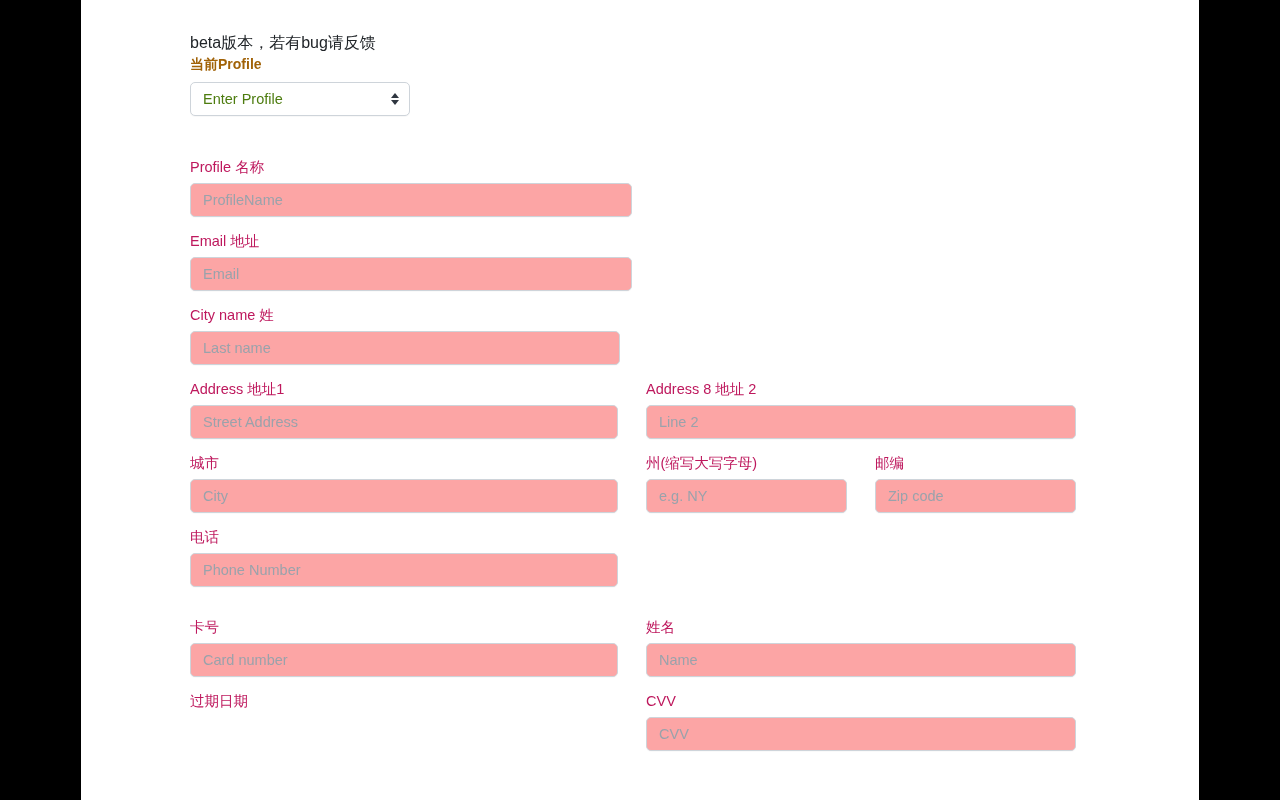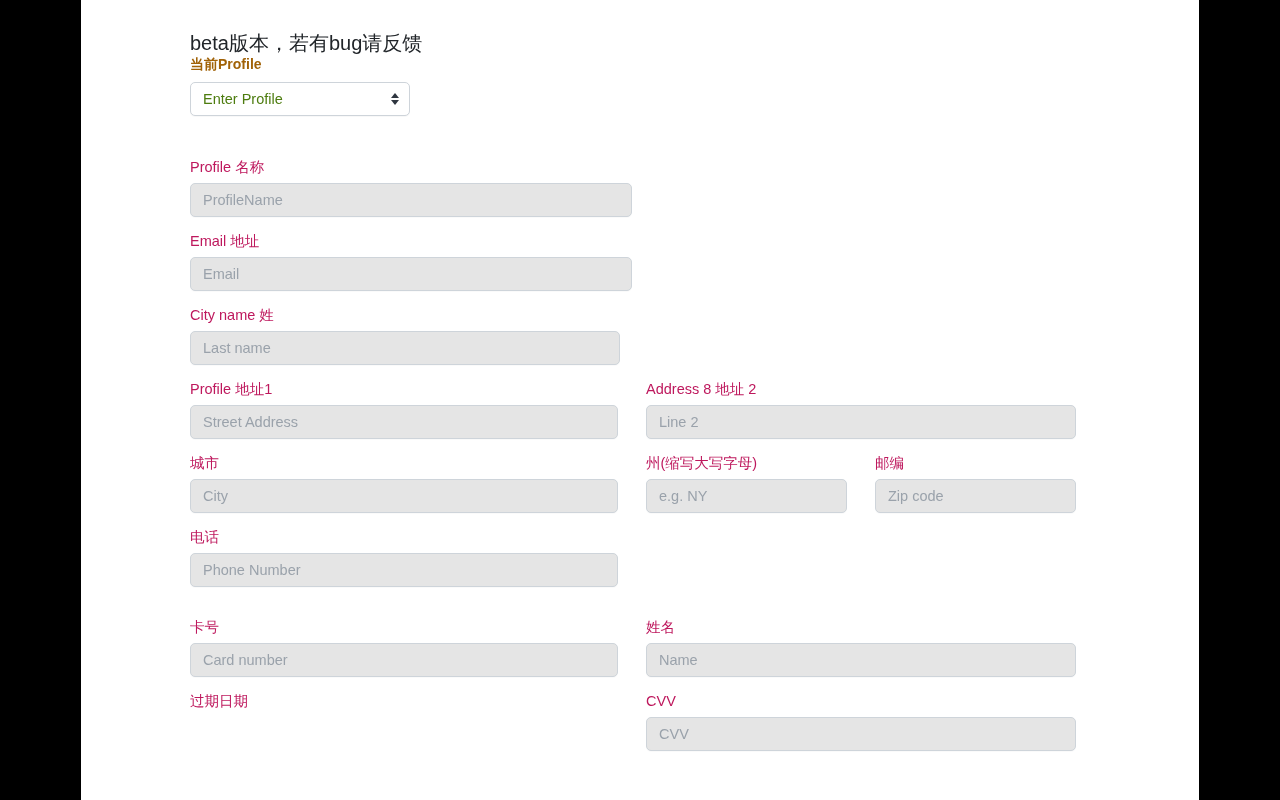--- a/index.html
+++ b/index.html
@@ -32,21 +32,21 @@
   }
 
   .inner {
     position: absolute;
     left: 109px;   
     top: 33px;
     width: 900px;
   }
 
   .beta-note {
-    font-size: 20px;
+    font-size: 16px;
     line-height: 20px;
     color: #212529;
     font-weight: 400;
     margin: 0 0 1px 0;
     white-space: nowrap;
   }
 
   .current-profile-label {
     font-size: 14px;
     line-height: 20px;
@@ -139,21 +139,21 @@
     white-space: nowrap;
   }
 
   .text-input {
     display: block;
     width: 100%;
     height: 34px;
     box-sizing: border-box;
     border: 1px solid #ced4da;
     border-radius: 5px;
-    background: #e5e5e5;
+    background: #fca5a5;
     padding: 0 12px;
     font-family: "Liberation Sans", sans-serif;
     font-size: 14.5px;
     color: #495057;
     outline: none;
     box-shadow: 0 1px 1px rgba(0,0,0,0.025);
   }
   .text-input::placeholder {
     color: #9aa2ab;
     opacity: 1;
@@ -212,21 +212,21 @@
           <div class="field-group">
             <label class="field-label">City name 姓</label>
             <input class="text-input" type="text" placeholder="Last name" style="">
           </div>
         </div>
       </div>
 
       <div class="form-row row-address">
         <div class="col col-half-l">
           <div class="field-group">
-            <label class="field-label">Profile 地址1</label>
+            <label class="field-label">Address 地址1</label>
             <input class="text-input" type="text" placeholder="Street Address" style="">
           </div>
         </div>
         <div class="col col-half-r">
           <div class="field-group">
             <label class="field-label">Address 8 地址 2</label>
             <input class="text-input" type="text" placeholder="Line 2" style="">
           </div>
         </div>
       </div>

